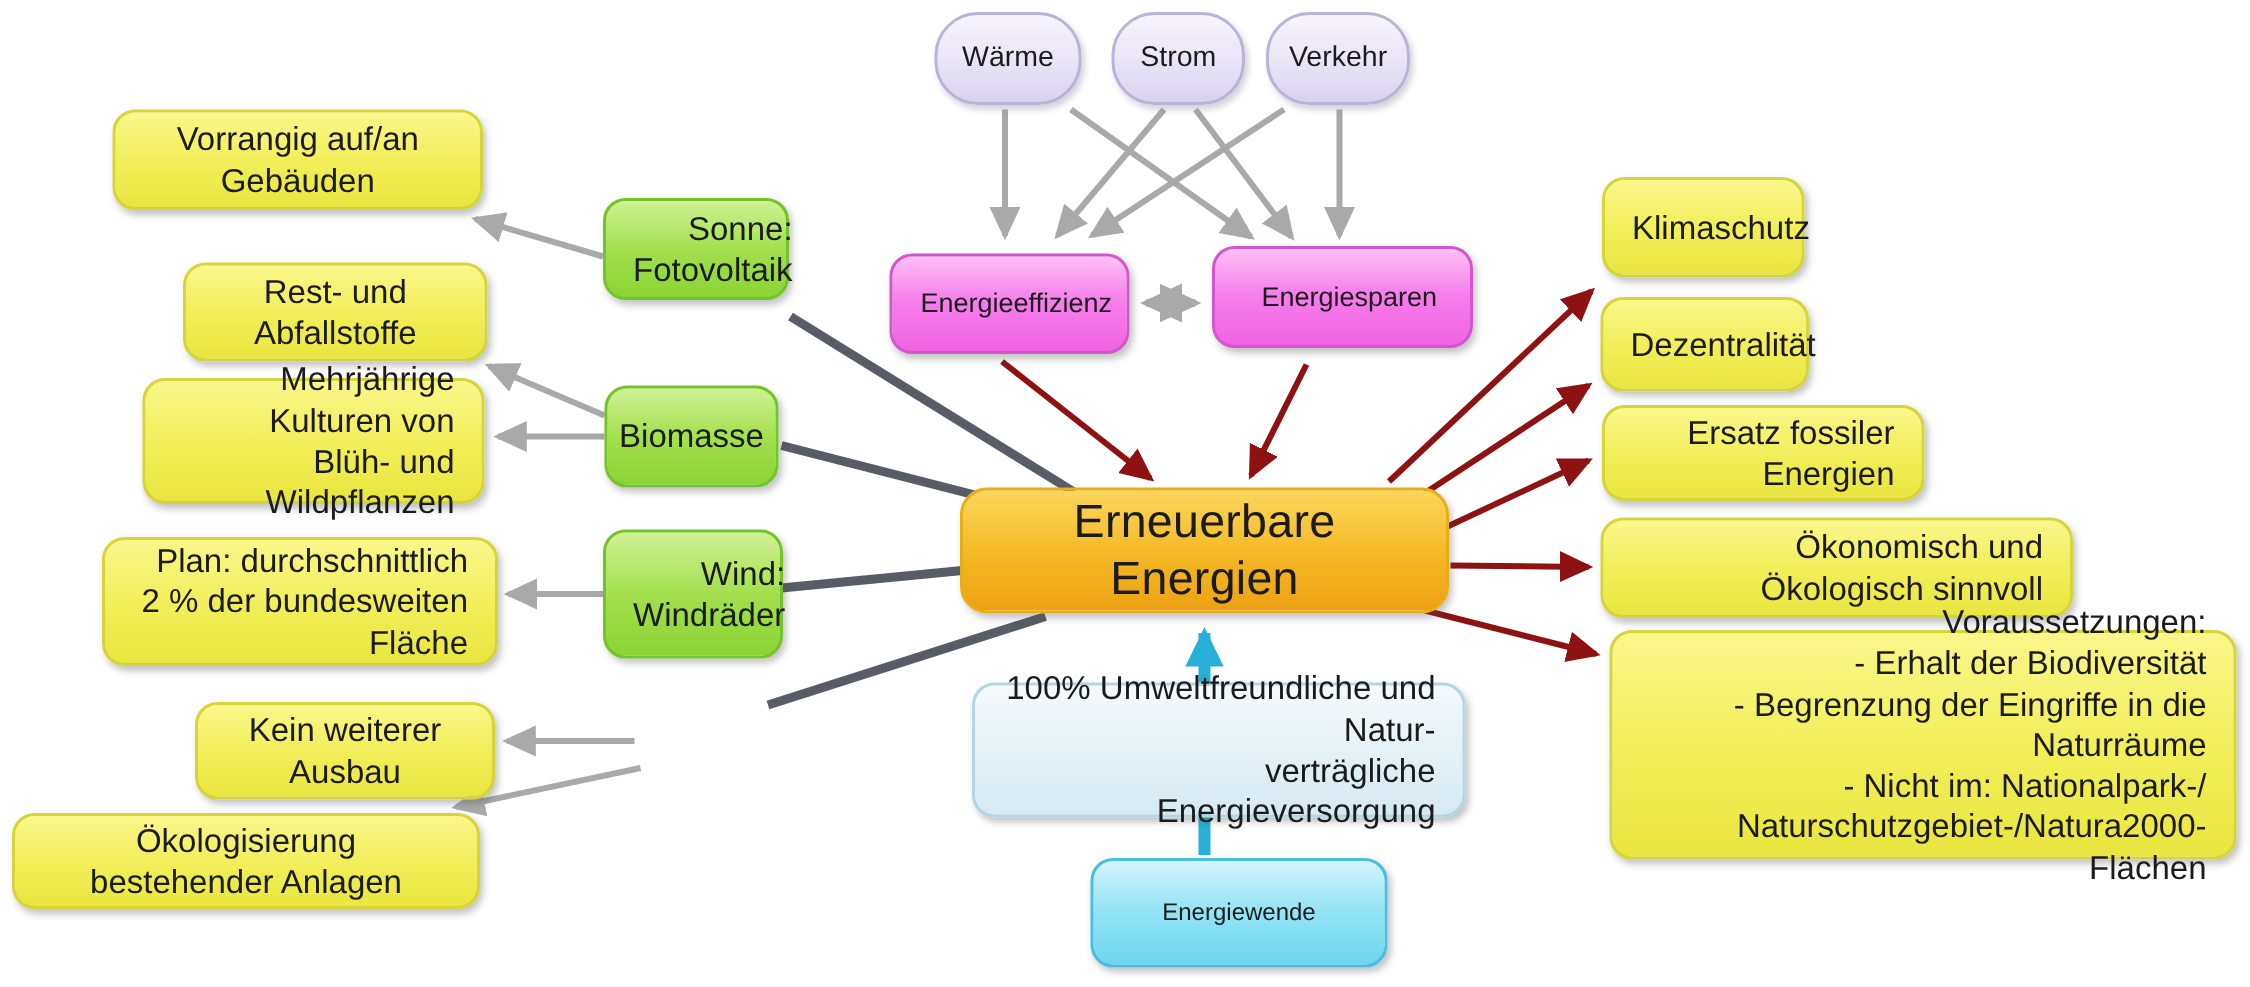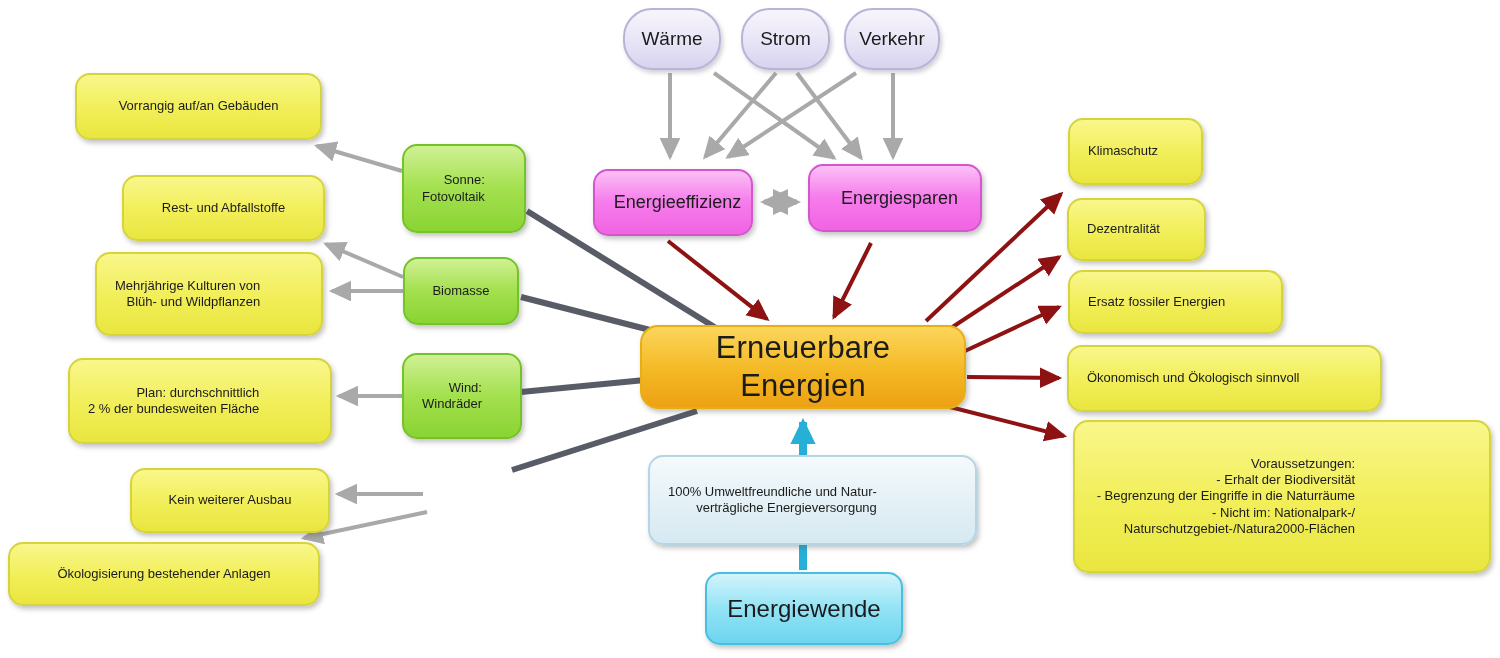--- a/index.html
+++ b/index.html
@@ -5,21 +5,21 @@
   html,body{margin:0;padding:0;background:#ffffff;}
   .canvas{
     position:relative;width:1500px;height:658px;background:#ffffff;overflow:hidden;
     font-family:"Liberation Sans",sans-serif;color:#1b1b1b;
   }
   svg.connectors{position:absolute;left:0;top:0;z-index:1;}
   .node{
     position:absolute;z-index:2;box-sizing:border-box;
     display:flex;align-items:center;
     border-radius:15px;border:2px solid transparent;
-    font-size:13px;line-height:1.24;
+    font-size:22px;line-height:1.24;
     white-space:pre-line;
     box-shadow:2px 3px 5px rgba(80,80,80,0.35);
     padding:6px 18px;
   }
   .center{justify-content:center;text-align:center;}
   .ta-left{justify-content:flex-start;text-align:right;}
   .prewrap{white-space:pre-wrap;}
   .lav{
     background:linear-gradient(180deg,#f7f5fc 0%,#e8e4f6 55%,#d8d3ee 100%);
     border-color:#b9b3d8;font-size:19px;
@@ -42,21 +42,21 @@
   .yel{
     background:linear-gradient(180deg,#f9f78a 0%,#f1ee58 55%,#e9e640 100%);
     border-color:#d5d43a;
   }
   .pblue{
     background:linear-gradient(180deg,#f5fafc 0%,#e3f0f6 55%,#d6e9f2 100%);
     border-color:#b4d5e3;
   }
   .cyn{
     background:linear-gradient(180deg,#d2f4fb 0%,#92e3f5 50%,#6ed5ee 100%);
-    border-color:#4abede;font-size:24px;
+    border-color:#4abede;font-size:16px;margin-left:22px;
   }
 </style>
 </head>
 <body>
 
 <div class="canvas">
 
   <svg class="connectors" width="1500" height="658" viewBox="0 0 1500 658">
     <defs>
       <marker id="ah-gray" markerWidth="6" markerHeight="6" refX="4.8" refY="2.6" orient="auto" markerUnits="strokeWidth">
@@ -107,21 +107,21 @@
 
   <div class="node lav center" style="left:623px;top:8px;width:98px;height:62px">Wärme</div>
   <div class="node lav center" style="left:741px;top:8px;width:89px;height:62px">Strom</div>
   <div class="node lav center" style="left:844px;top:8px;width:96px;height:62px">Verkehr</div>
 
   <div class="node pink center" style="left:593px;top:169px;width:160px;height:67px">Energieeffizienz</div>
   <div class="node pink center" style="left:808px;top:164px;width:174px;height:68px">Energiesparen</div>
 
   <div class="node org center" style="left:640px;top:325px;width:326px;height:84px">Erneuerbare Energien</div>
 
-  <div class="node grn ta-left" style="left:402px;top:144px;width:124px;height:89px">Sonne:
+  <div class="node grn ta-left" style="left:402px;top:132px;width:124px;height:68px">Sonne:
 Fotovoltaik</div>
   <div class="node grn center" style="left:403px;top:257px;width:116px;height:68px">Biomasse</div>
   <div class="node grn ta-left" style="left:402px;top:353px;width:120px;height:86px">Wind:
 Windräder</div>
 
   <div class="node yel center" style="left:75px;top:73px;width:247px;height:67px">Vorrangig auf/an Gebäuden</div>
   <div class="node yel center" style="left:122px;top:175px;width:203px;height:66px">Rest- und Abfallstoffe</div>
   <div class="node yel ta-left" style="left:95px;top:252px;width:228px;height:84px">Mehrjährige Kulturen von
 Blüh- und Wildpflanzen</div>
   <div class="node yel ta-left" style="left:68px;top:358px;width:264px;height:86px;">Plan: durchschnittlich

